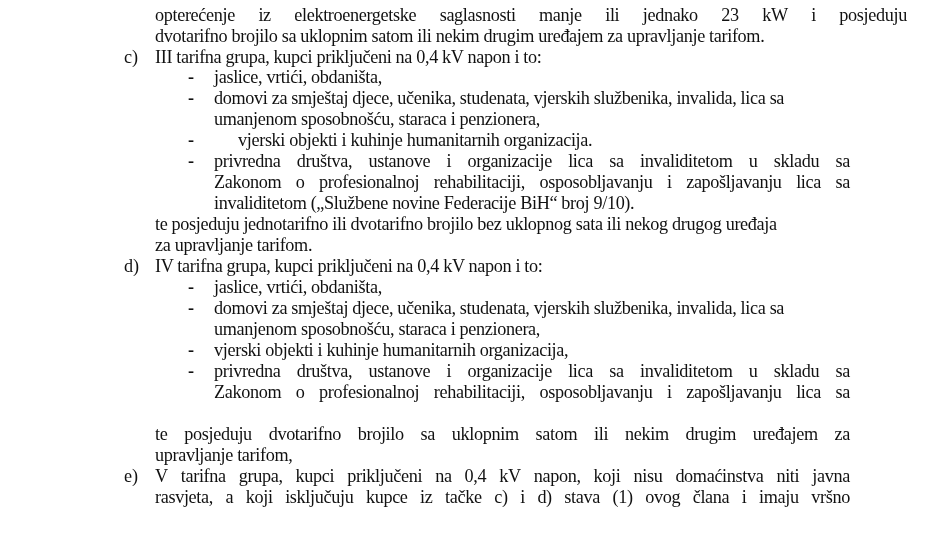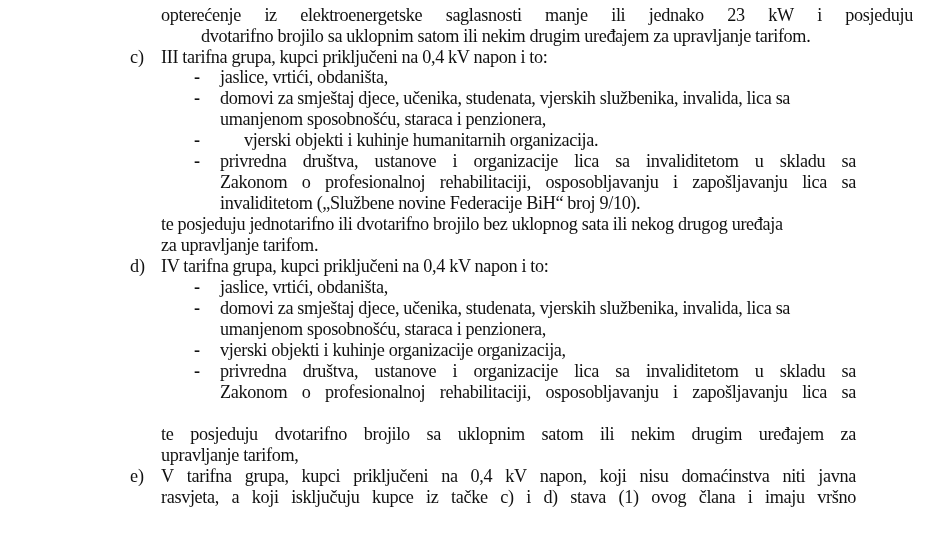--- a/index.html
+++ b/index.html
@@ -1,18 +1,18 @@
 <!DOCTYPE html>
 <html><head>
 <meta charset="utf-8">
 <style>
   html, body { margin:0; padding:0; background:#ffffff; }
   body { width:938px; height:534px; overflow:hidden; position:relative;
          font-family:"Liberation Serif", serif; color:#111; }
-  .page { position:absolute; left:8px; top:0; width:904px; height:534px; }
+  .page { position:absolute; left:2px; top:0; width:904px; height:534px; }
   .line { position:absolute; font-size:18.2px; line-height:20px; white-space:nowrap;
           letter-spacing:-0.35px; transform-origin:left top; }
   .just { display:flex; justify-content:space-between; }
   .just span { display:inline-block; }
   .marker { position:absolute; font-size:18.2px; line-height:20px; }
   .dash { position:absolute; font-size:18.2px; line-height:20px; font-weight:bold; }
 </style>
 </head>
 <body>
 
@@ -24,21 +24,21 @@
       <span>elektroenergetske</span>
       <span>saglasnosti</span>
       <span>manje</span>
       <span>ili</span>
       <span>jednako</span>
       <span>23</span>
       <span>kW</span>
       <span>i</span>
       <span>posjeduju</span>
     </div>
-  <div class="line" style="left:153px; top:26px;margin-left:40px;">dvotarifno brojilo sa uklopnim satom ili nekim drugim uređajem za upravljanje tarifom.</div>
+  <div class="line" style="left:153px; top:26px;">dvotarifno brojilo sa uklopnim satom ili nekim drugim uređajem za upravljanje tarifom.</div>
 
   <div class="marker" style="left:122px; top:47px;">c)</div>
   <div class="line" style="left:153px; top:47px;">III tarifna grupa, kupci priključeni na 0,4 kV napon i to:</div>
 
   <div class="dash" style="left:186px; top:67px;">-</div>
   <div class="line" style="left:212px; top:67px;">jaslice, vrtići, obdaništa,</div>
 
   <div class="dash" style="left:186px; top:88px;">-</div>
   <div class="line" style="left:212px; top:88px;">domovi za smještaj djece, učenika, studenata, vjerskih službenika, invalida, lica sa</div>
   <div class="line" style="left:212px; top:109px;">umanjenom sposobnošću, staraca i penzionera,</div>
@@ -80,21 +80,21 @@
   <div class="line" style="left:153px; top:256px;">IV tarifna grupa, kupci priključeni na 0,4 kV napon i to:</div>
 
   <div class="dash" style="left:186px; top:277px;">-</div>
   <div class="line" style="left:212px; top:277px;">jaslice, vrtići, obdaništa,</div>
 
   <div class="dash" style="left:186px; top:298px;">-</div>
   <div class="line" style="left:212px; top:298px;">domovi za smještaj djece, učenika, studenata, vjerskih službenika, invalida, lica sa</div>
   <div class="line" style="left:212px; top:319px;">umanjenom sposobnošću, staraca i penzionera,</div>
 
   <div class="dash" style="left:186px; top:340px;">-</div>
-  <div class="line" style="left:212px; top:340px;">vjerski objekti i kuhinje organizacije organizacija,</div>
+  <div class="line" style="left:212px; top:340px;">vjerski objekti i kuhinje humanitarnih organizacija,</div>
 
   <div class="dash" style="left:186px; top:361px;">-</div>
   <div class="line just" style="left:212px; top:361px; width:636px;">
       <span>privredna</span>
       <span>društva,</span>
       <span>ustanove</span>
       <span>i</span>
       <span>organizacije</span>
       <span>lica</span>
       <span>sa</span>

